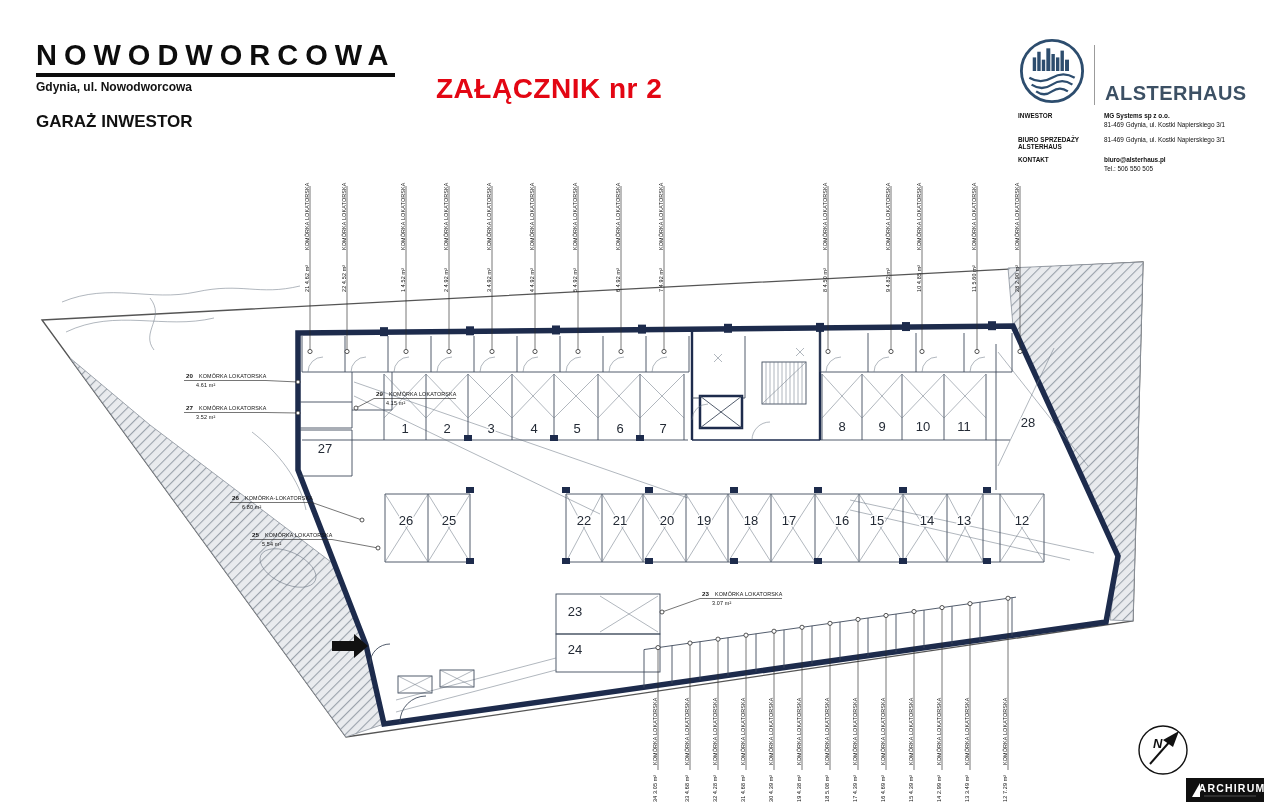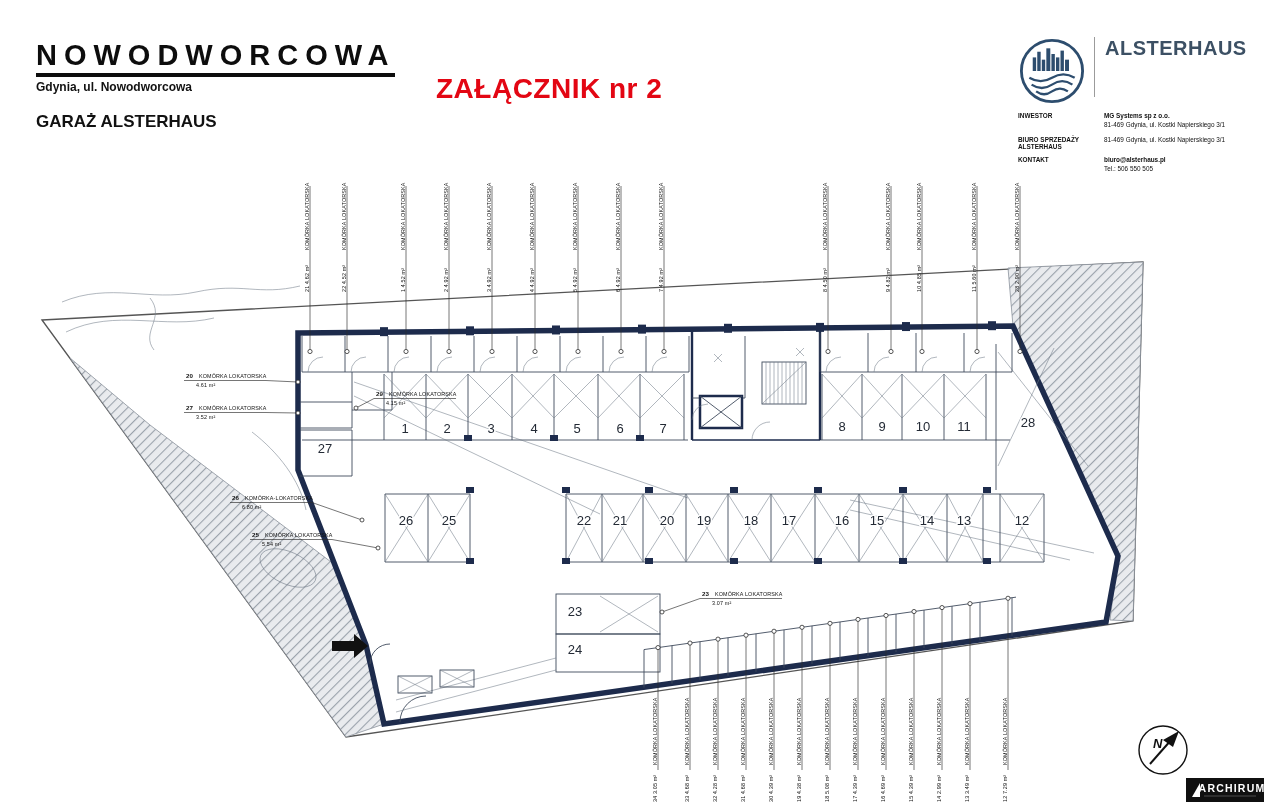--- a/index.html
+++ b/index.html
@@ -8,21 +8,21 @@
   
   .header{position:absolute;top:0;left:0;width:100%;height:160px;z-index:2;margin-top:31px;}
   .title-block{position:absolute;left:36px;top:8px;}
   .project-name{font-size:29px;font-weight:800;letter-spacing:7px;color:#0d0d0d;
                 border-bottom:4px solid #0d0d0d;padding-bottom:1px;display:inline-block;}
   .project-address{font-size:12px;font-weight:700;margin-top:3px;}
   .drawing-title{font-size:17px;font-weight:700;margin-top:18px;}
   .attachment-title{position:absolute;left:436px;top:42px;color:#e30613;font-size:28px;
                     font-weight:800;letter-spacing:.5px;}
   .brand{position:absolute;top:6px;right:16px;width:246px;}
-  .brand-top{display:flex;align-items:flex-start;}
+  .brand-top{display:flex;align-items:flex-end;}
   .brand-logo{width:68px;height:68px;flex:0 0 auto;}
   .brand-divider{border-left:1px solid #9b9b9b;height:60px;margin:0 10px 0 8px;}
   .brand-name{font-size:20px;font-weight:700;color:#3c5064;letter-spacing:.5px;}
   .brand-rows{display:grid;grid-template-columns:80px 1fr;column-gap:6px;row-gap:6px;
               margin-top:7px;font-size:6.4px;color:#111;}
   .brand-label{font-weight:700;}
   .brand-val div{line-height:1.4;}
   .bold{font-weight:700;}
   
   #plan{position:absolute;inset:0;z-index:1;}
@@ -543,21 +543,21 @@
       <polygon points="1192,797 1200,783 1200,797" fill="#fff"></polygon>
       <text class="arch-text" x="1232" y="792" text-anchor="middle">ARCHIRUM</text>
       <line x1="1204" y1="796" x2="1256" y2="796" stroke="#888" stroke-width=".5"></line>
     </g>
   </svg>
 
   <div class="header">
     <div class="title-block">
       <div class="project-name">NOWODWORCOWA</div>
       <div class="project-address">Gdynia, ul. Nowodworcowa</div>
-      <div class="drawing-title">GARAŻ ALSTERHAUS</div>
+      <div class="drawing-title">GARAŻ INWESTOR</div>
     </div>
 
     <div class="attachment-title">ZAŁĄCZNIK nr 2</div>
 
     <div class="brand">
       <div class="brand-top">
         <svg class="brand-logo" viewBox="0 0 60 60">
           <circle cx="30" cy="30" r="27" fill="#fff" stroke="#2d4d6e" stroke-width="2.5"></circle>
           <g fill="#2d4d6e">
             <rect x="13" y="18" width="3" height="12"></rect>

